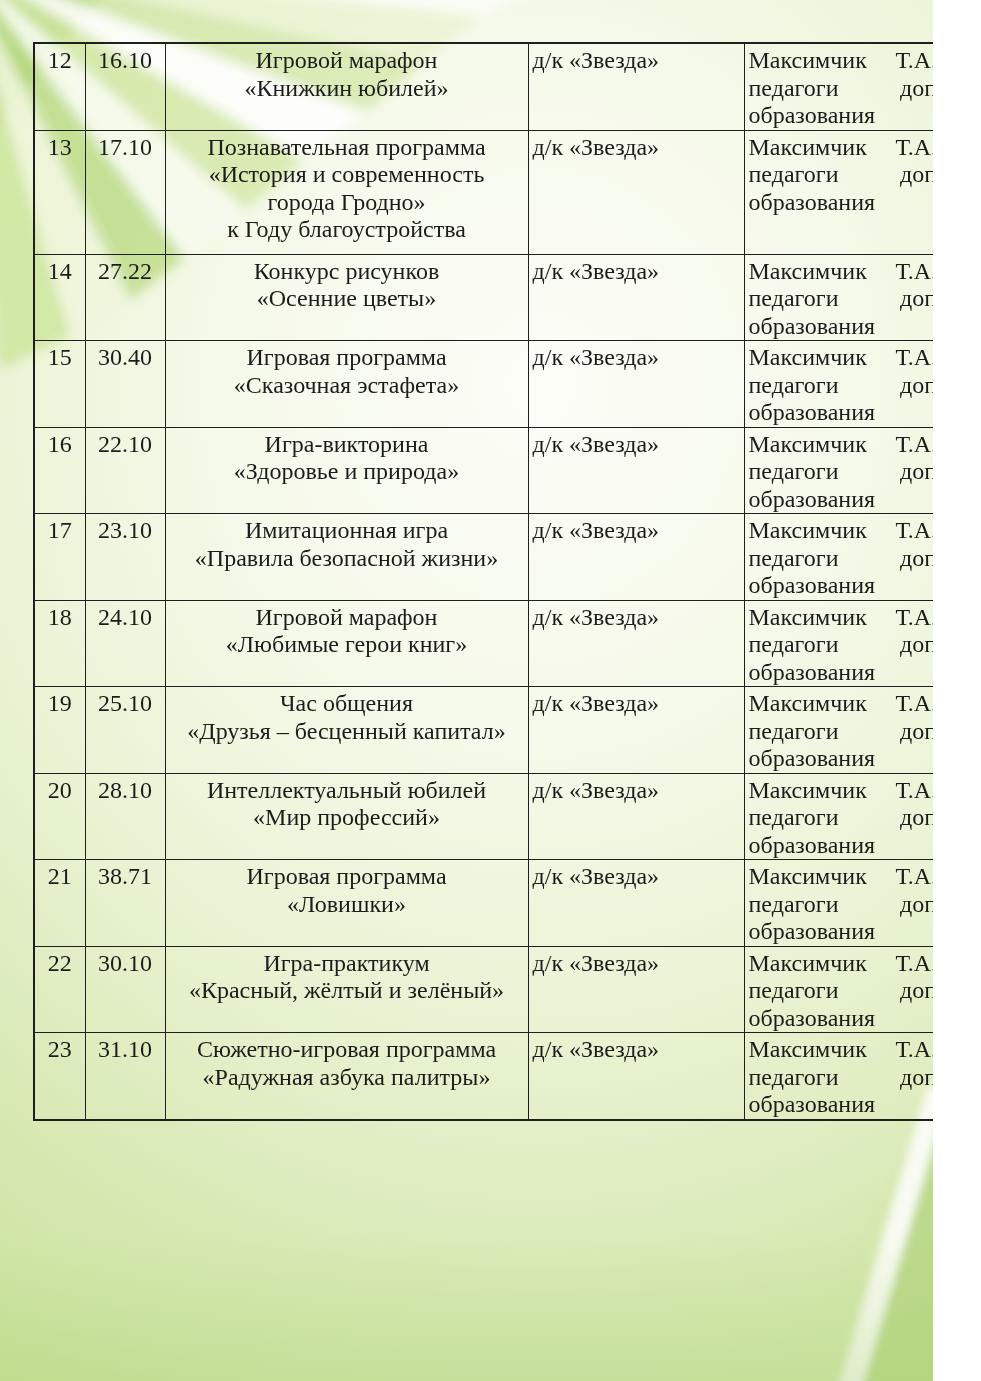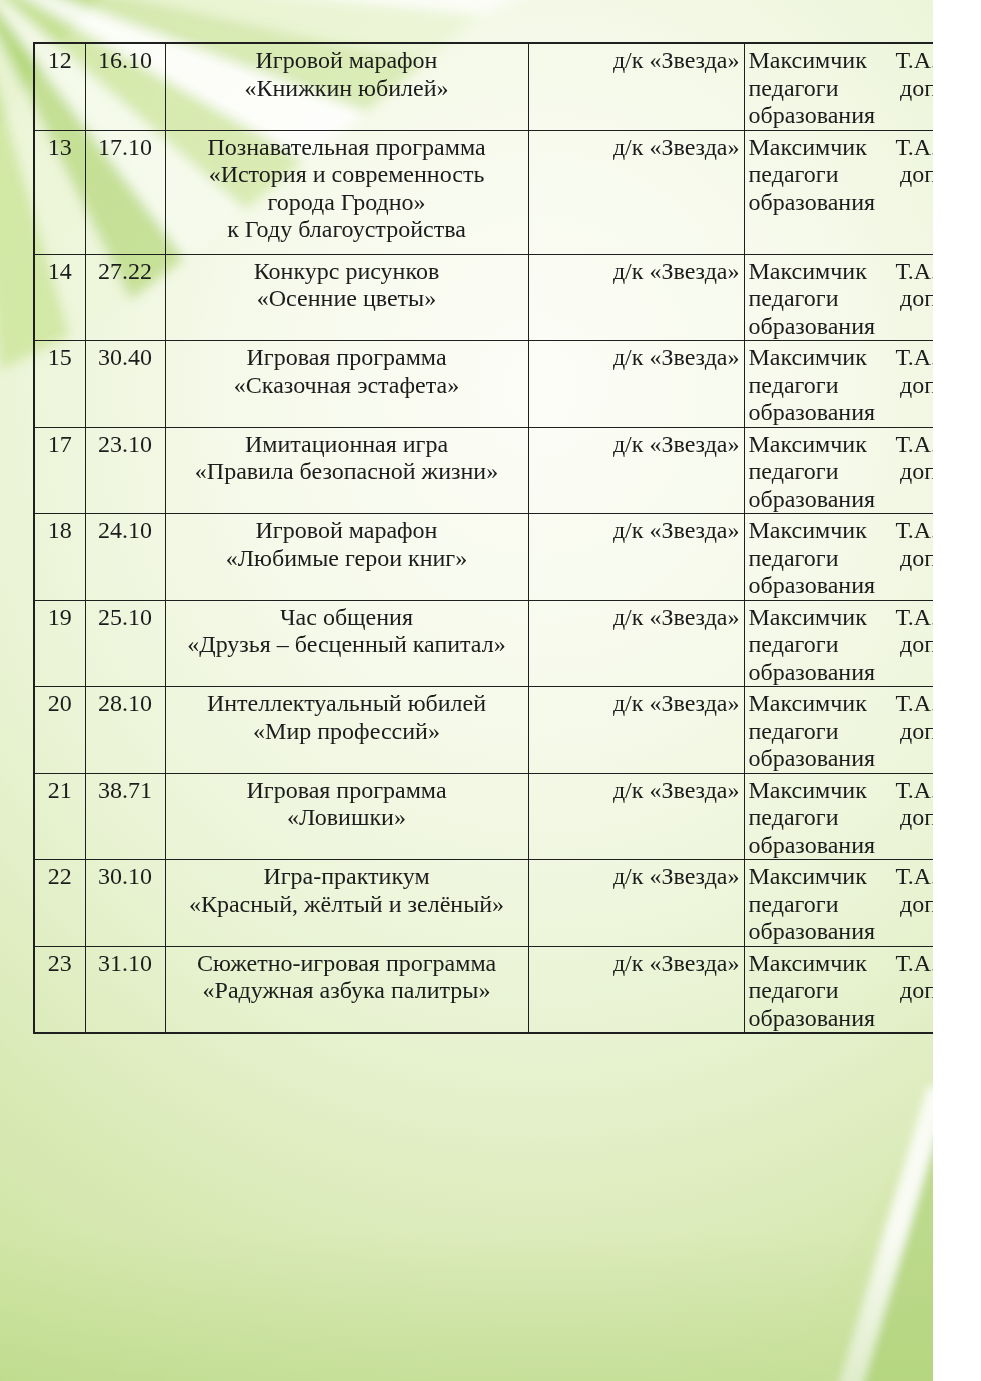--- a/index.html
+++ b/index.html
@@ -41,21 +41,21 @@
     line-height: 27.5px;
     color: #1c1c1c;
     overflow: hidden;
   }
   tr.row-h1 { height: 82px; }
   tr.row-h2 { height: 124px; }
   tr.row-h3 { height: 86.5px; }
   td.c-num  { text-align: center; }
   td.c-date { text-align: center; margin-left: 12px; }
   td.c-event { text-align: center; white-space: pre-line; }
-  td.c-loc  { text-align: right; }
+  td.c-loc  { text-align: left; }
   td.c-resp { text-align: justify; padding: 3px 6px 0 7px; }
 </style>
 </head>
 <body>
 
 <div class="page">
 
   <svg class="bg-decor" viewBox="0 0 981 1381" xmlns="http://www.w3.org/2000/svg" aria-hidden="true">
     <defs>
       <filter id="soft6" x="-20%" y="-20%" width="140%" height="140%">
@@ -124,20 +124,28 @@
       </tr>
       <tr class="row-h3">
         <td class="c-num">15</td>
         <td class="c-date">30.40</td>
         <td class="c-event">Игровая программа
 «Сказочная эстафета»</td>
         <td class="c-loc">д/к «Звезда»</td>
         <td class="c-resp">Максимчик Т.А., педагоги доп. образования</td>
       </tr>
       <tr class="row-h3">
+        <td class="c-num">16</td>
+        <td class="c-date">22.10</td>
+        <td class="c-event">Игра-викторина
+«Здоровье и природа»</td>
+        <td class="c-loc">д/к «Звезда»</td>
+        <td class="c-resp">Максимчик Т.А., педагоги доп. образования</td>
+      </tr>
+      <tr class="row-h3">
         <td class="c-num">17</td>
         <td class="c-date">23.10</td>
         <td class="c-event">Имитационная игра
 «Правила безопасной жизни»</td>
         <td class="c-loc">д/к «Звезда»</td>
         <td class="c-resp">Максимчик Т.А., педагоги доп. образования</td>
       </tr>
       <tr class="row-h3">
         <td class="c-num">18</td>
         <td class="c-date">24.10</td>

